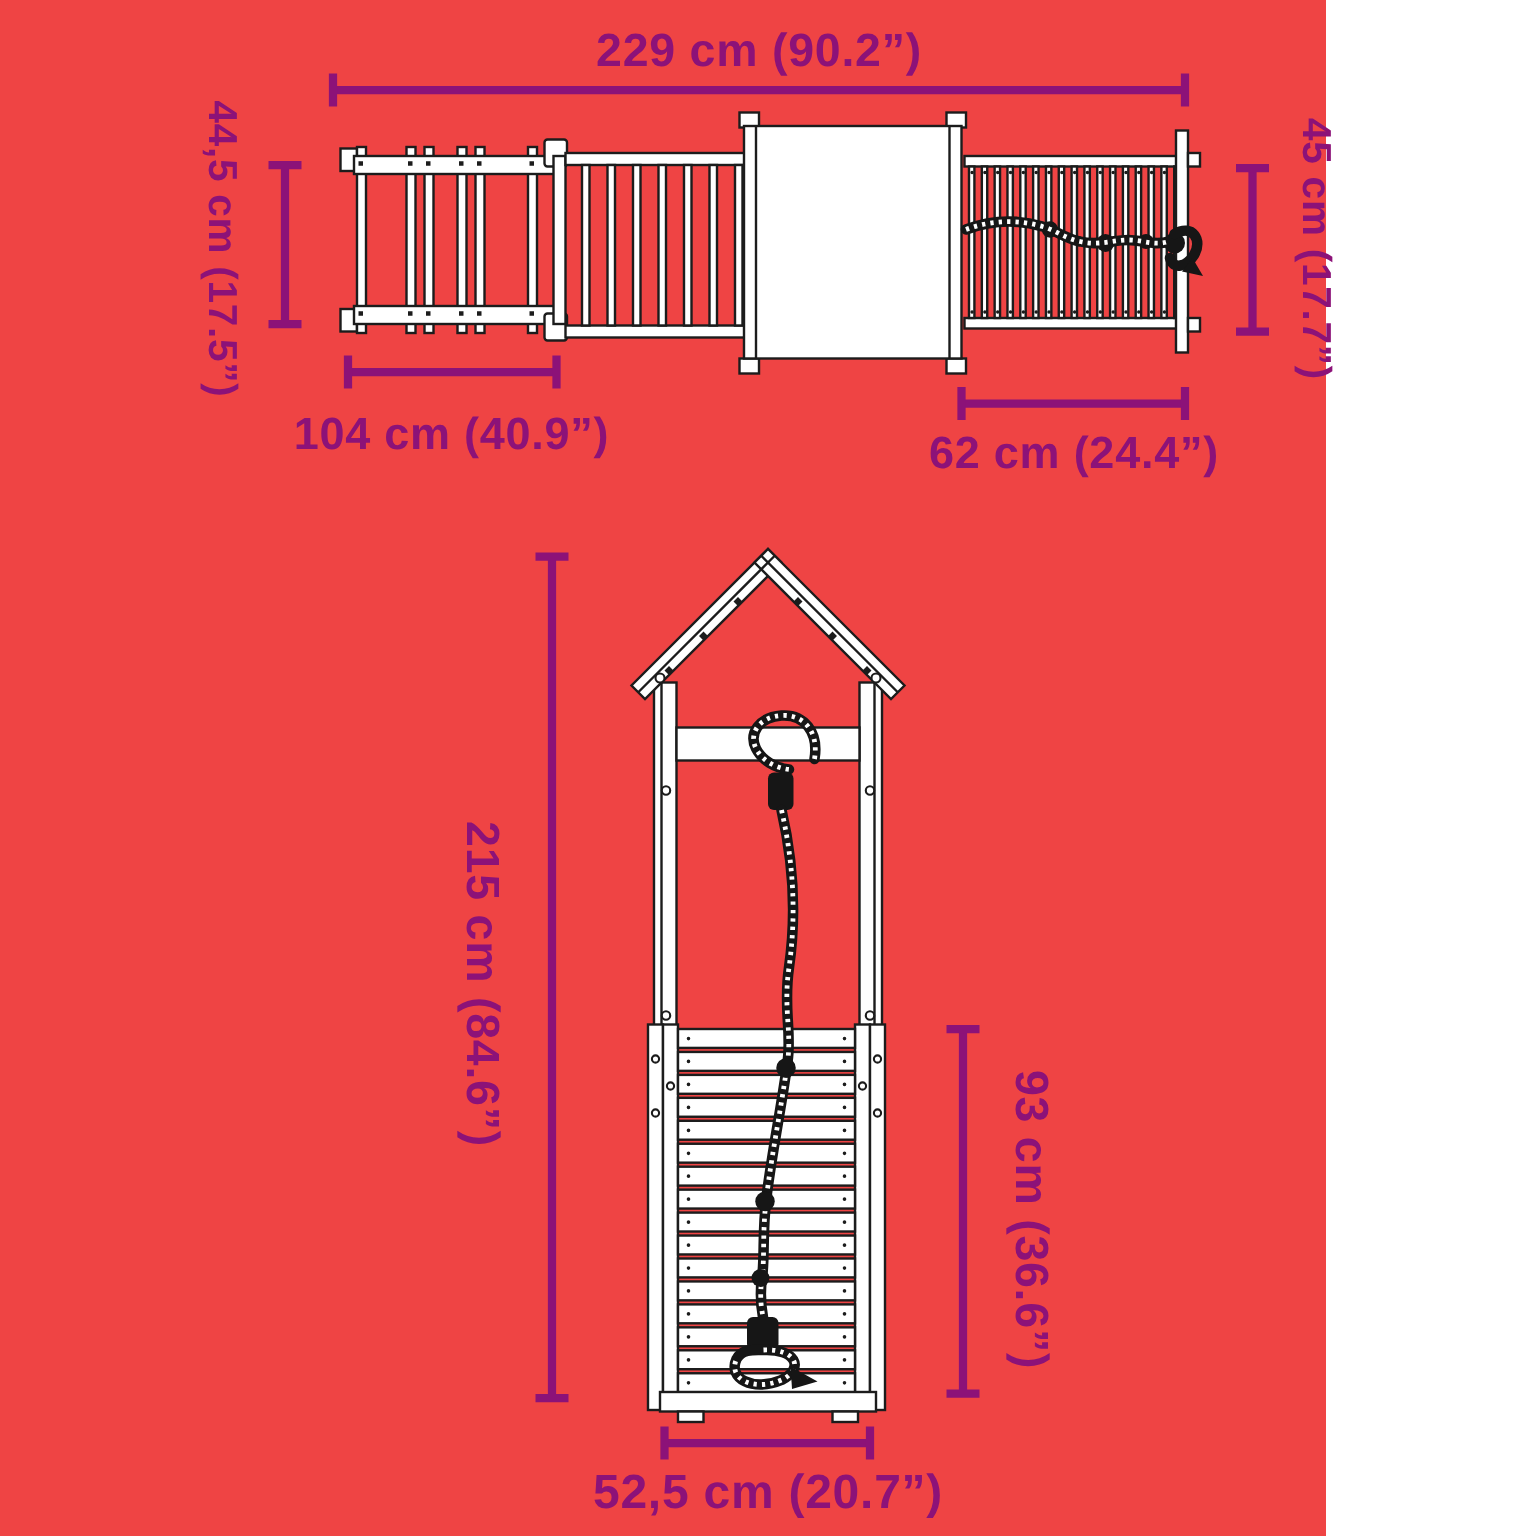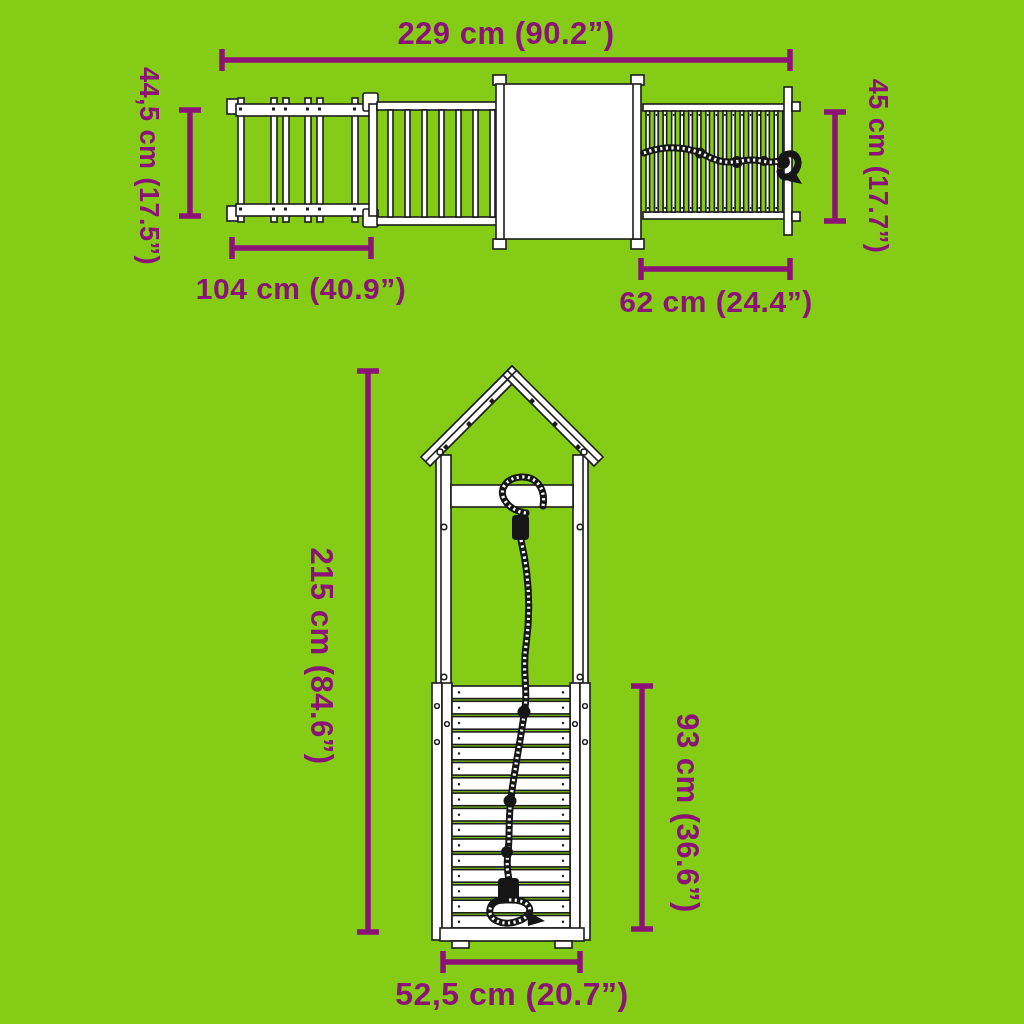--- a/index.html
+++ b/index.html
@@ -6,23 +6,23 @@
     margin:0;
     padding:0;
     background:#ffffff;
     width:1024px;
     height:1024px;
     overflow:hidden;
     font-family:"Liberation Sans", sans-serif;
   }
   #stage{
     position:relative;
-    width:1024px;
+    width:884px;
     height:1024px;
-    background:#84cc16;
+    background:#ef4444;
   }
   svg{display:block}
   .struct{
     fill:#ffffff;
     stroke:#1c1c1c;
     stroke-width:1.6;
   }
   .structline{
     fill:none;
     stroke:#1c1c1c;

